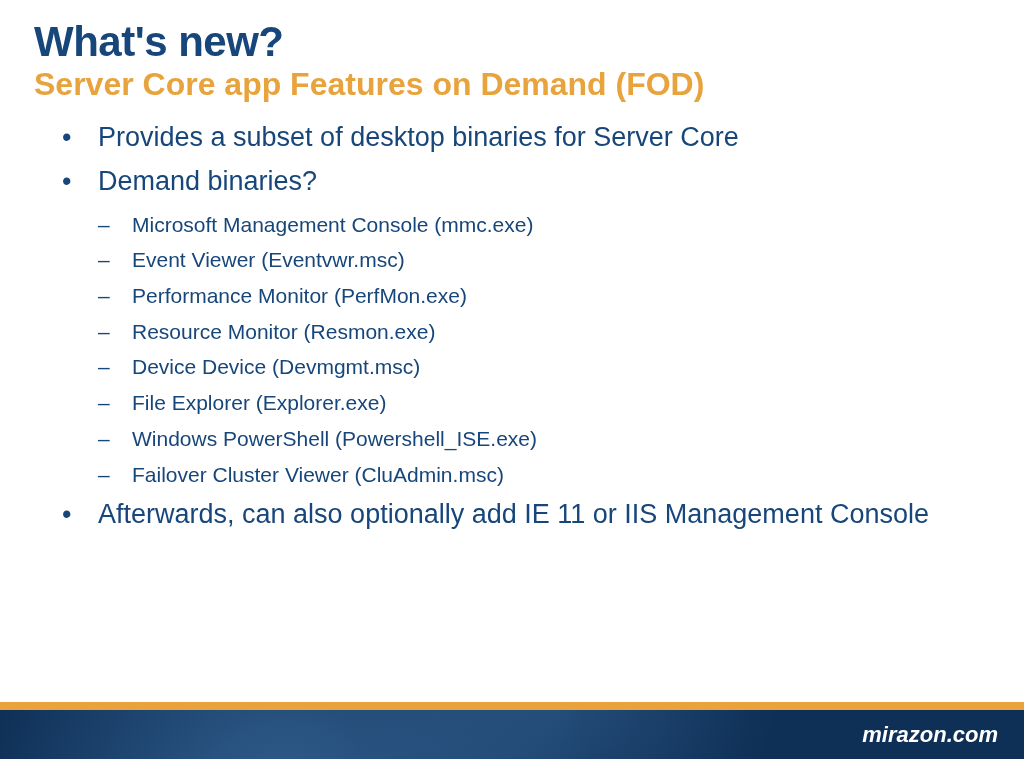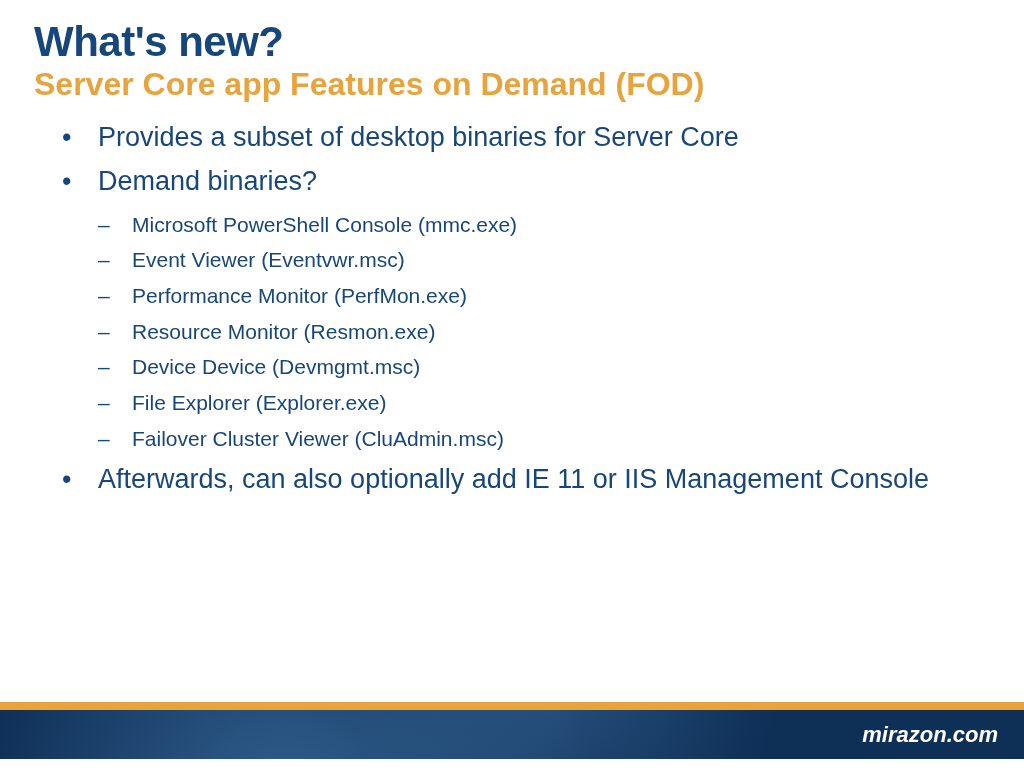--- a/index.html
+++ b/index.html
@@ -104,26 +104,27 @@
     <h1 class="title">What's new?</h1>
     <h2 class="subtitle">Server Core app Features on Demand (FOD)</h2>
 
     <ul class="level1">
       <li>
         <span>Provides a subset of desktop binaries for Server Core</span>
       </li>
       <li>
         <span>Demand binaries?</span>
         <ul class="level2">
-          <li><span>Microsoft PowerShell Console (mmc.exe)</span></li>
+          <li><span>Microsoft Management Console (mmc.exe)</span></li>
           <li><span>Event Viewer (Eventvwr.msc)</span></li>
           <li><span>Performance Monitor (PerfMon.exe)</span></li>
           <li><span>Resource Monitor (Resmon.exe)</span></li>
           <li><span>Device Device (Devmgmt.msc)</span></li>
           <li><span>File Explorer (Explorer.exe)</span></li>
+          <li><span>Windows PowerShell (Powershell_ISE.exe)</span></li>
           <li><span>Failover Cluster Viewer (CluAdmin.msc)</span></li>
         </ul>
       </li>
       <li>
         <span>Afterwards, can also optionally add IE 11 or IIS Management Console</span>
       </li>
     </ul>
   </div>
 
   <div class="footer">

